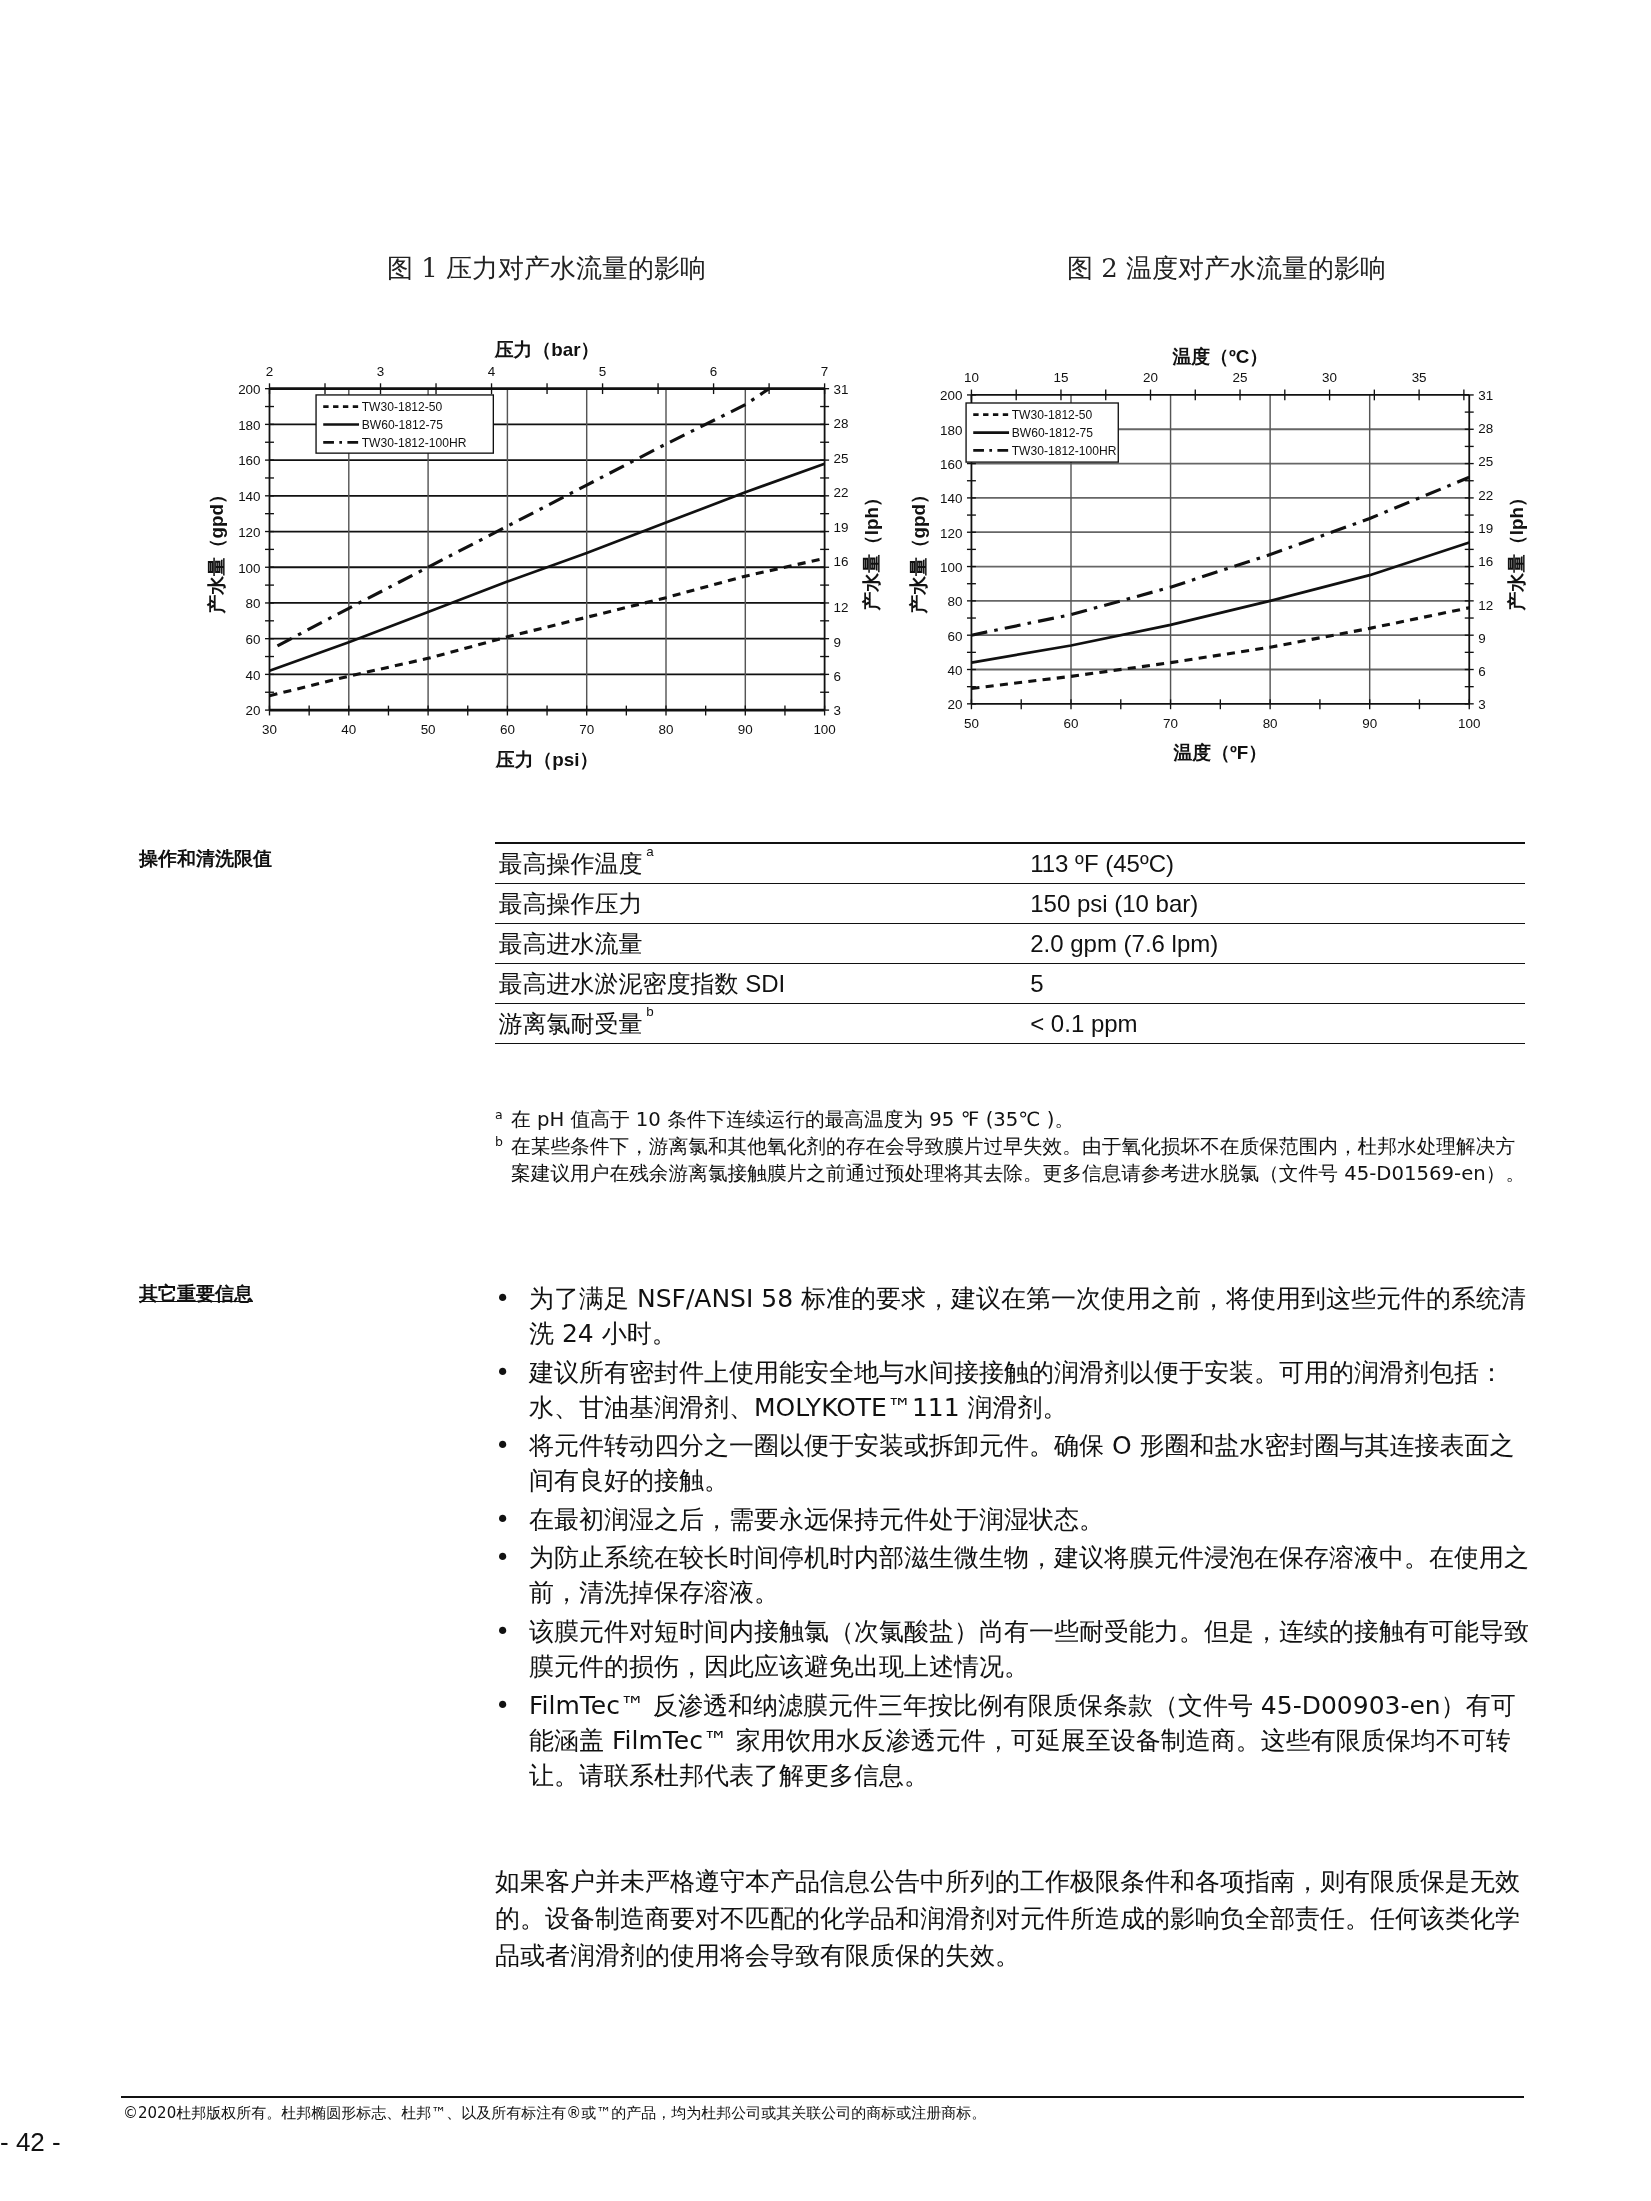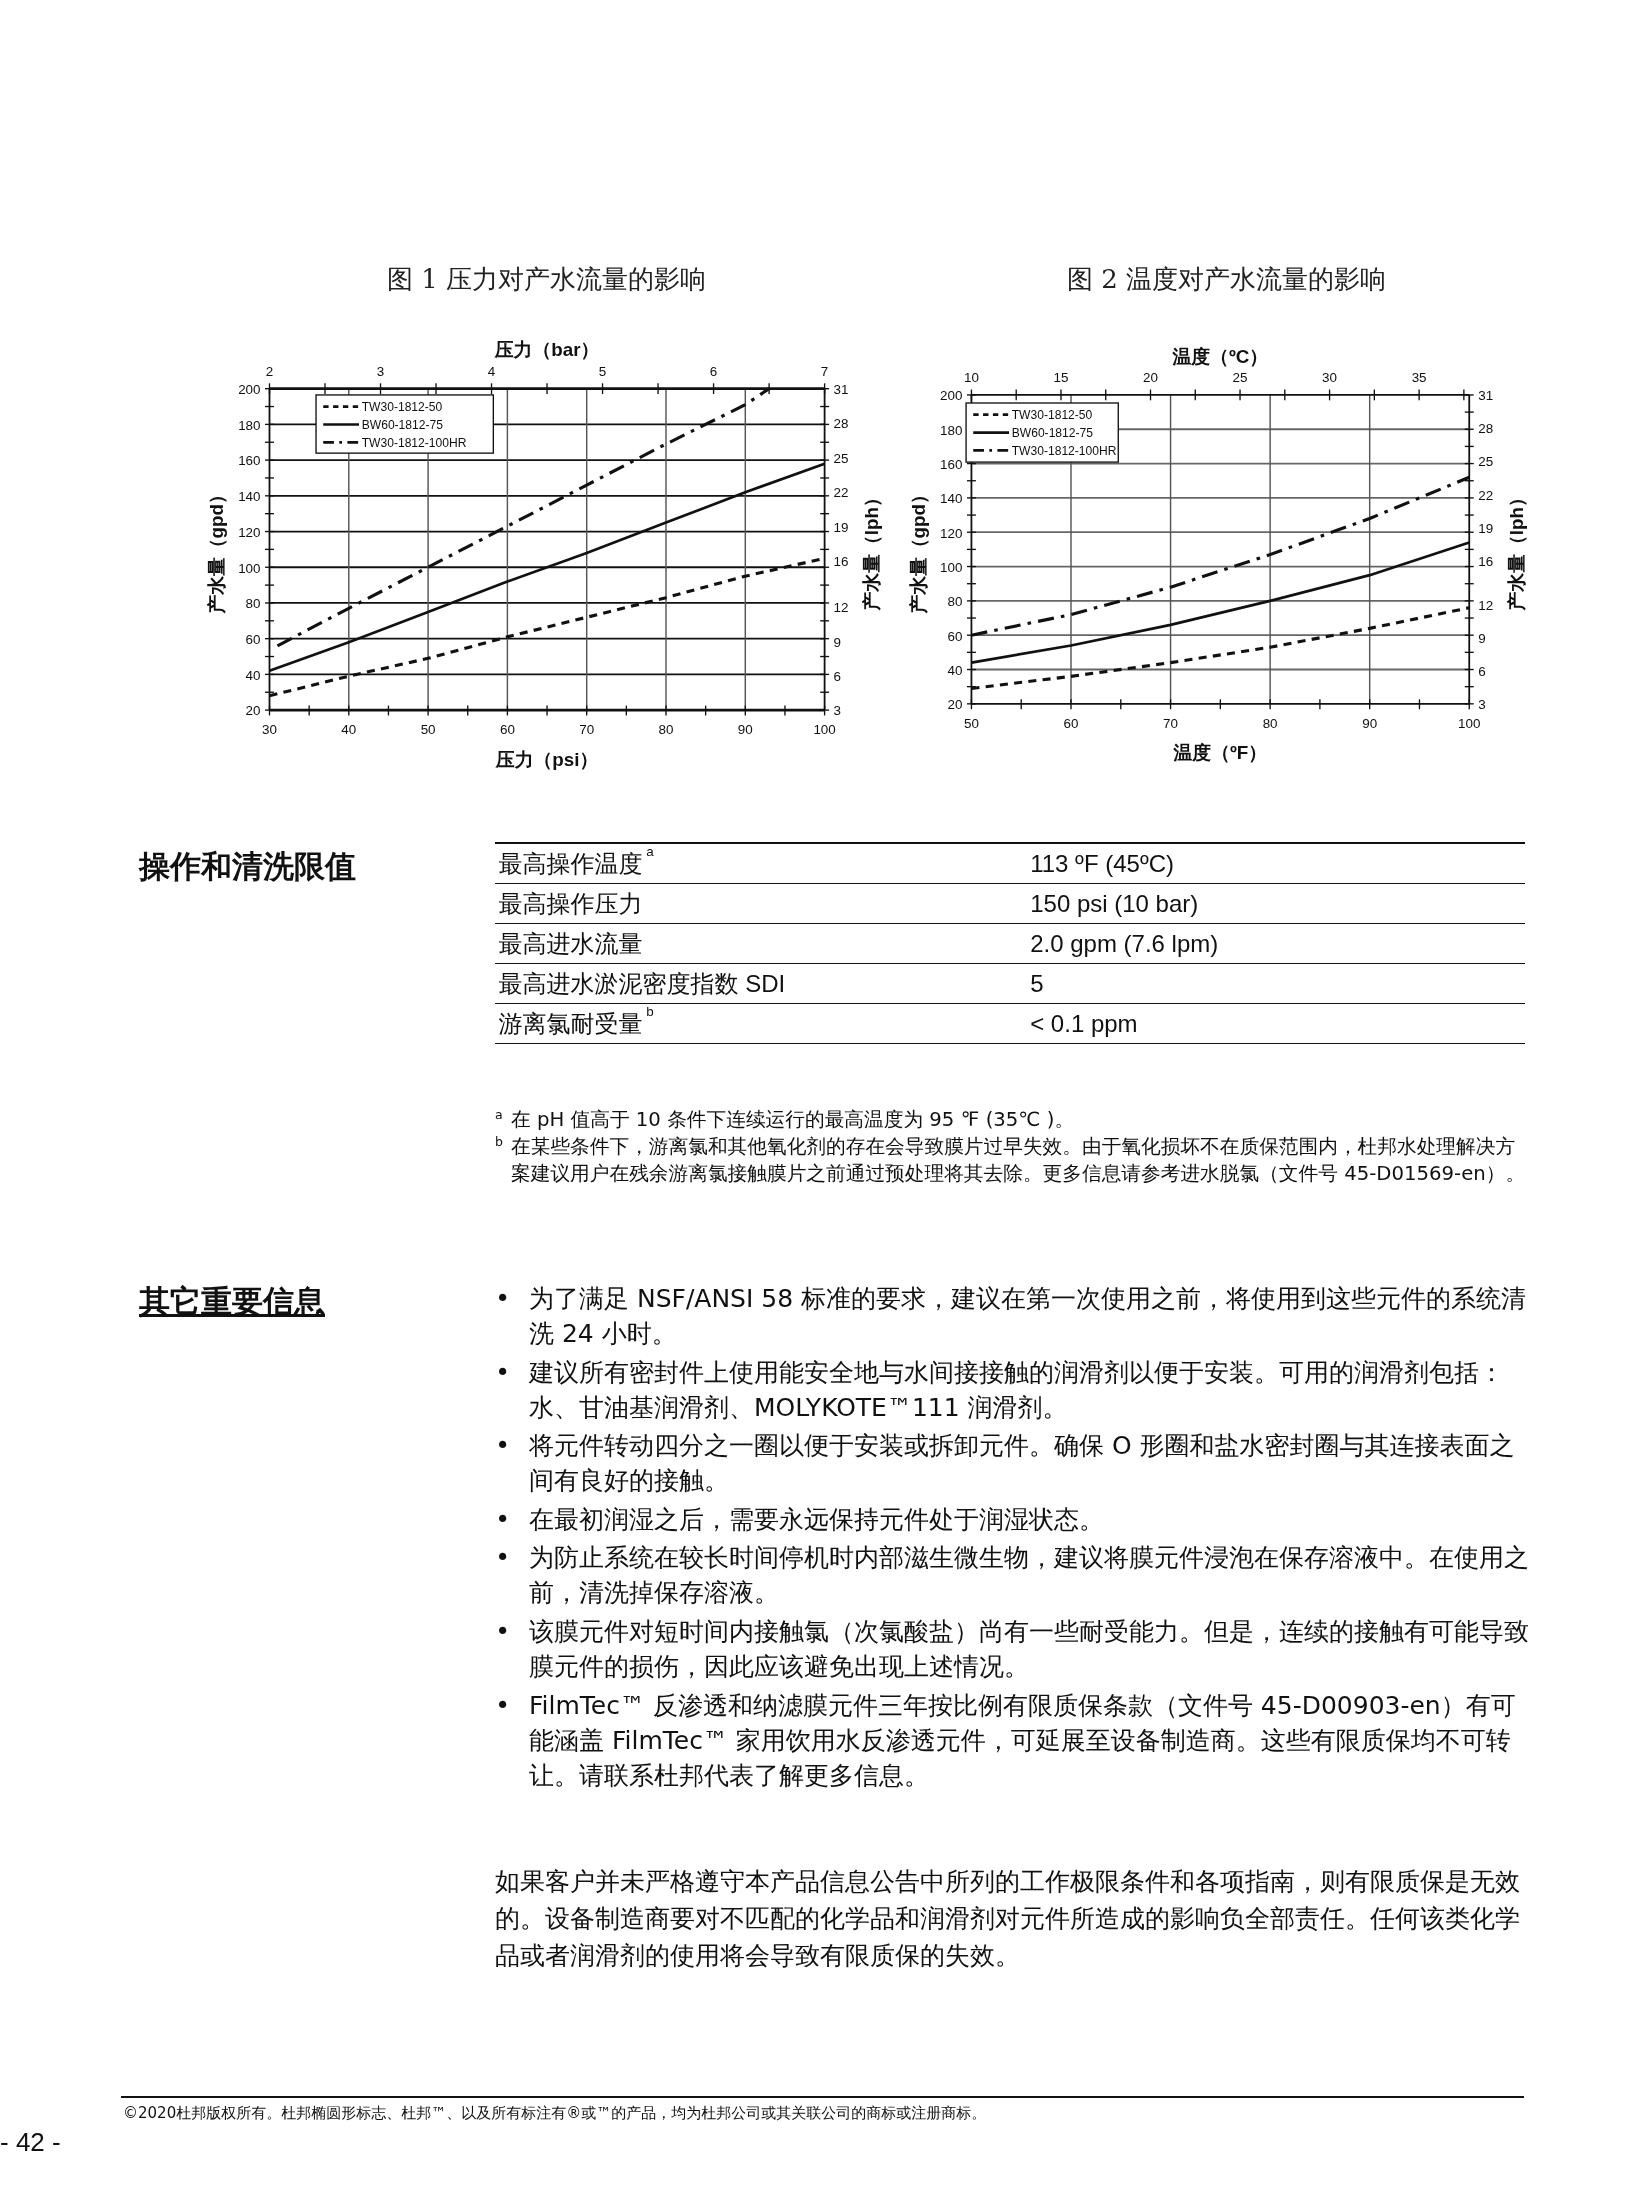--- a/index.html
+++ b/index.html
@@ -1,20 +1,20 @@
 <!DOCTYPE html>
 <html style="font-size:14.3px"><head>
 <meta charset="utf-8">
 <style>
   html,body{margin:0;padding:0;background:#fff;}
   body{width:1651px;height:2201px;position:relative;overflow:hidden;font-family:"DejaVu Sans","Liberation Sans",sans-serif;color:#111;}
   .abs{position:absolute;}
-  .fig-title{position:absolute;text-align:center;font-family:"DejaVu Serif","Liberation Serif",serif;font-size:26px;line-height:39px;color:#222;margin-top:11px;}
+  .fig-title{position:absolute;text-align:center;font-family:"DejaVu Serif","Liberation Serif",serif;font-size:26px;line-height:39px;color:#222;}
   svg text{font-family:"Liberation Sans","DejaVu Sans",sans-serif;fill:#111;}
-  .section-label{position:absolute;left:139px;font-family:"DejaVu Serif","Liberation Serif",serif;font-size:31px;font-weight:bold;color:#111;}
+  .section-label{position:absolute;left:139px;font-family:"DejaVu Serif","Liberation Serif",serif;font-size:19px;font-weight:bold;color:#111;}
   table.limits{position:absolute;left:495px;top:842px;width:1030px;border-collapse:collapse;}
   table.limits td{height:39px;padding:0 0 0 3.6px;font-size:24px;border-bottom:1.8px solid #111;vertical-align:middle;font-family:"Liberation Sans","DejaVu Sans",sans-serif;}
   table.limits tr:first-child td{border-top:2.7px solid #111;}
   table.limits td.param{width:528px;}
   sup{font-size:13.4px;vertical-align:top;position:relative;top:-3.6px;margin-left:3.6px;}
   .notes{position:absolute;left:495px;top:1106px;width:1039px;font-size:19.7px;line-height:27px;font-family:"DejaVu Sans","Liberation Sans",sans-serif;}
   .note{position:relative;padding-left:16px;}
   .note .mark{position:absolute;left:0;top:-5.4px;font-size:12.5px;}
   .bullets{position:absolute;left:488px;top:1281px;width:1048px;list-style:none;margin:0;padding:0;font-size:25px;line-height:35px;font-family:"DejaVu Sans","Liberation Sans",sans-serif;}
   .bullets li{position:relative;padding-left:41px;margin-bottom:3.6px;}

